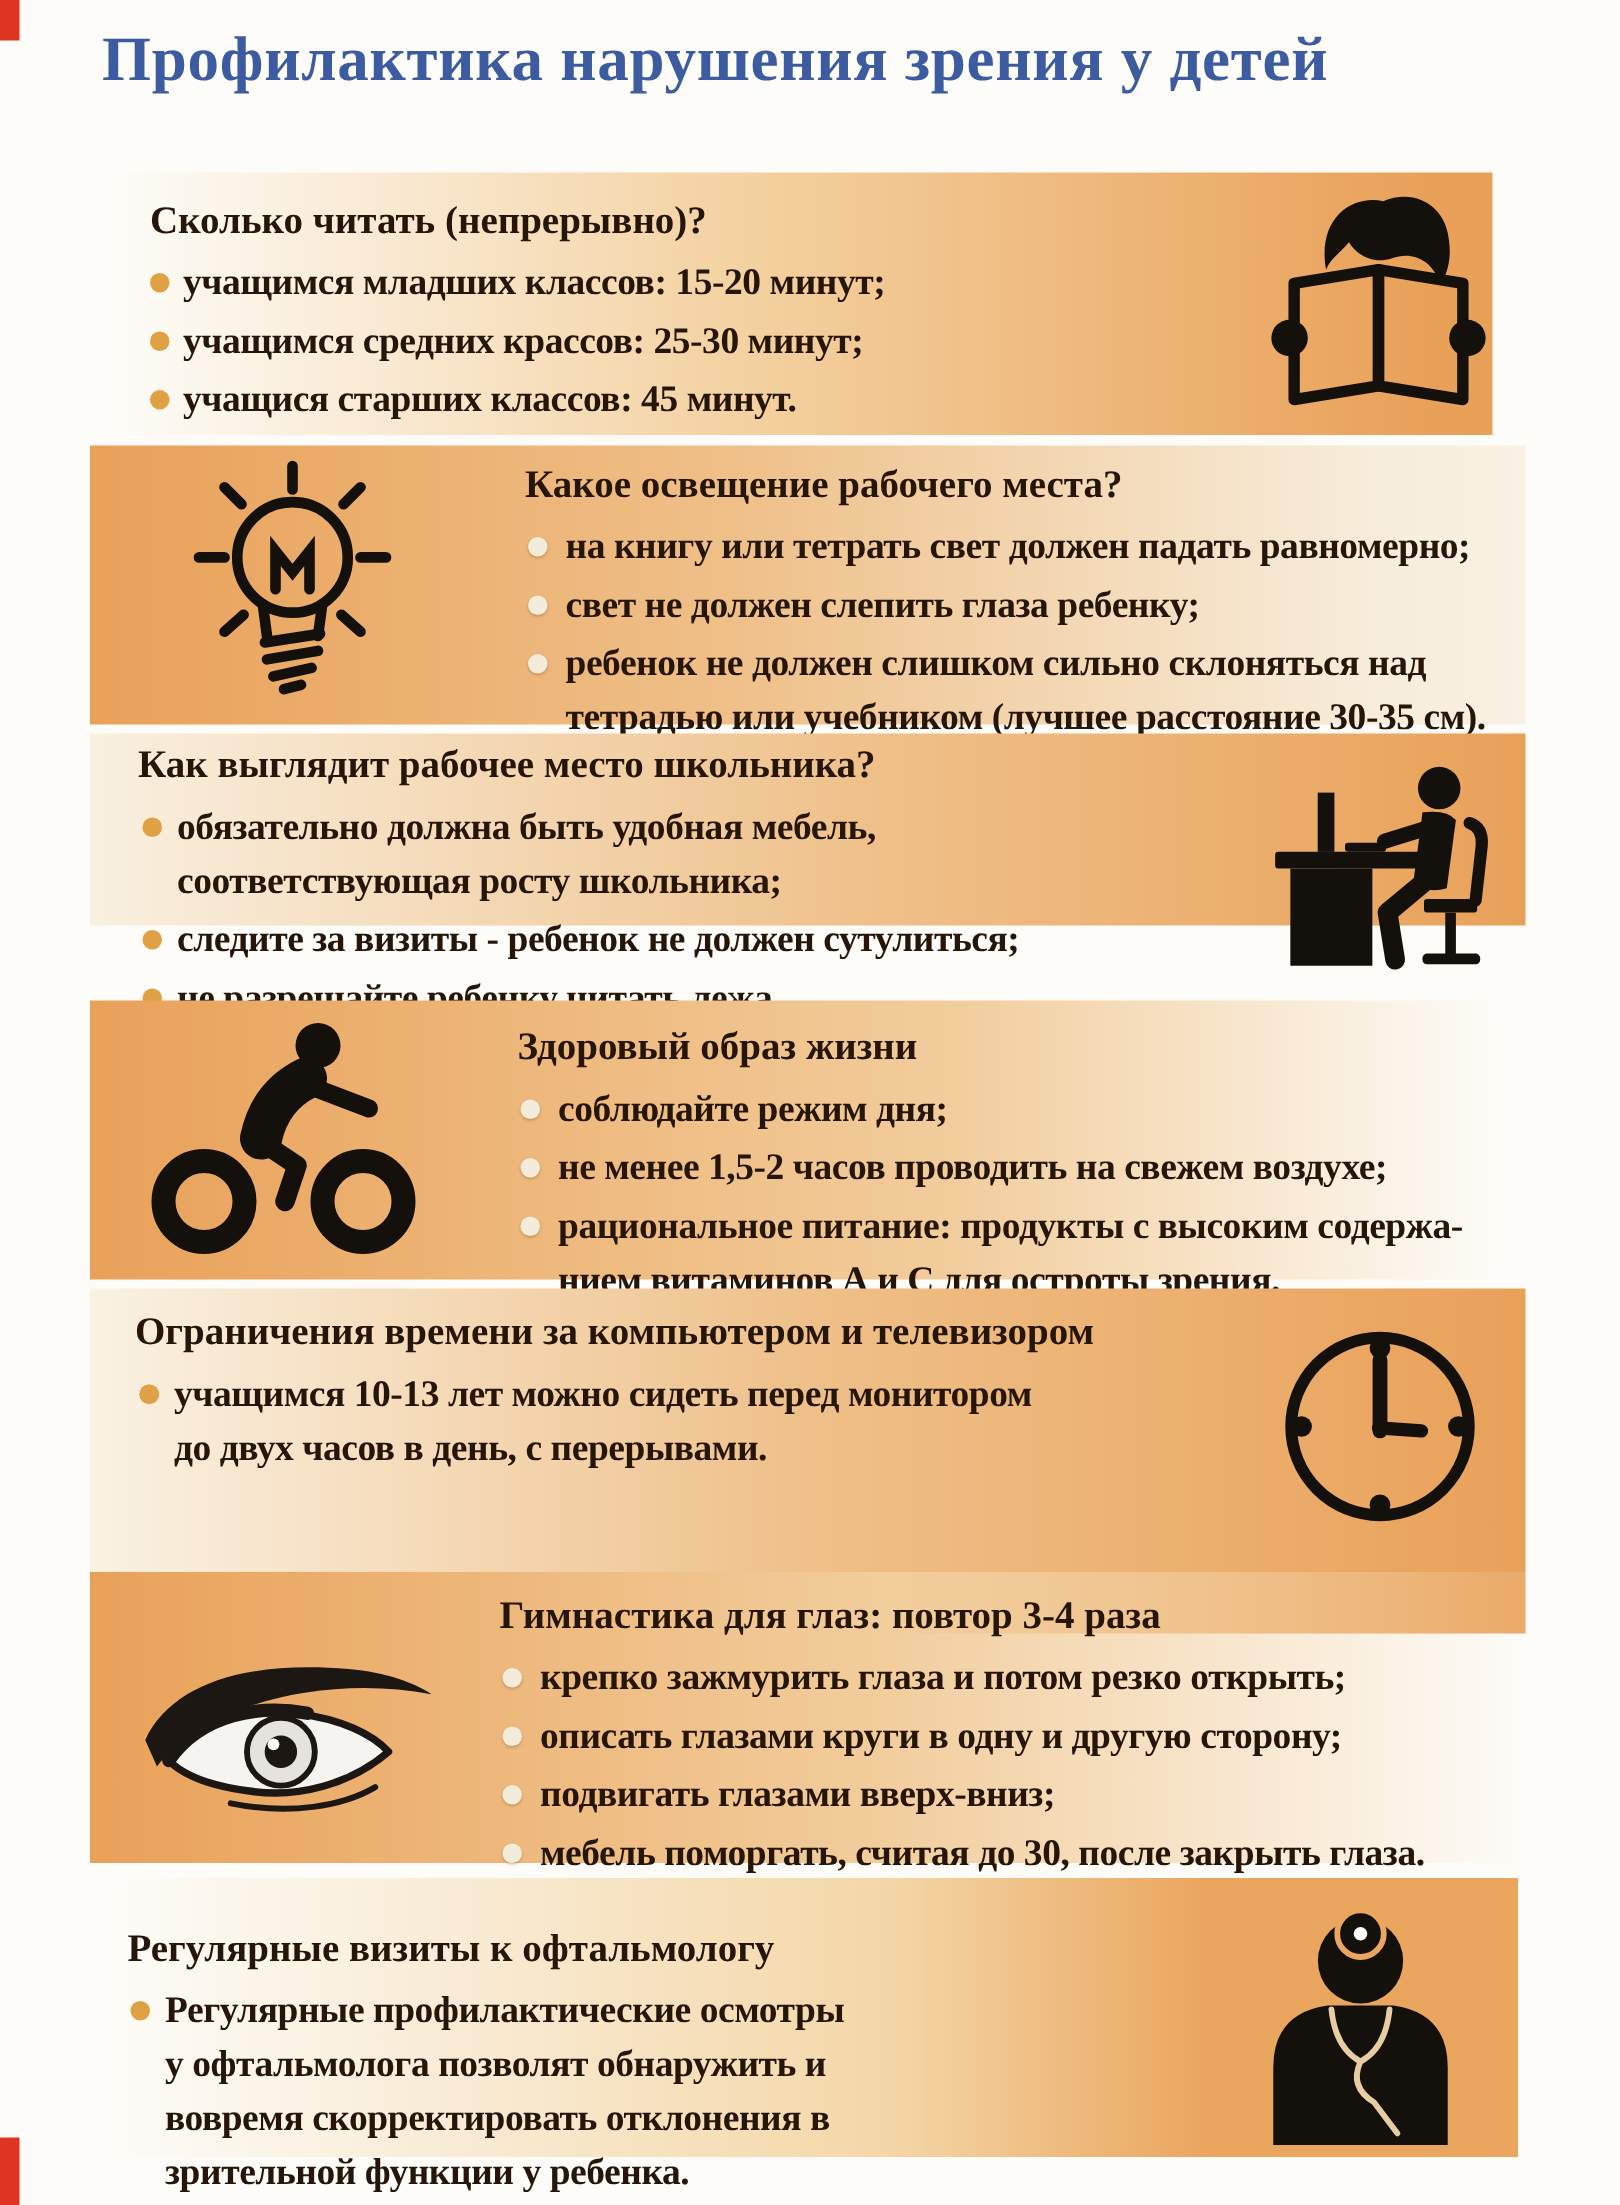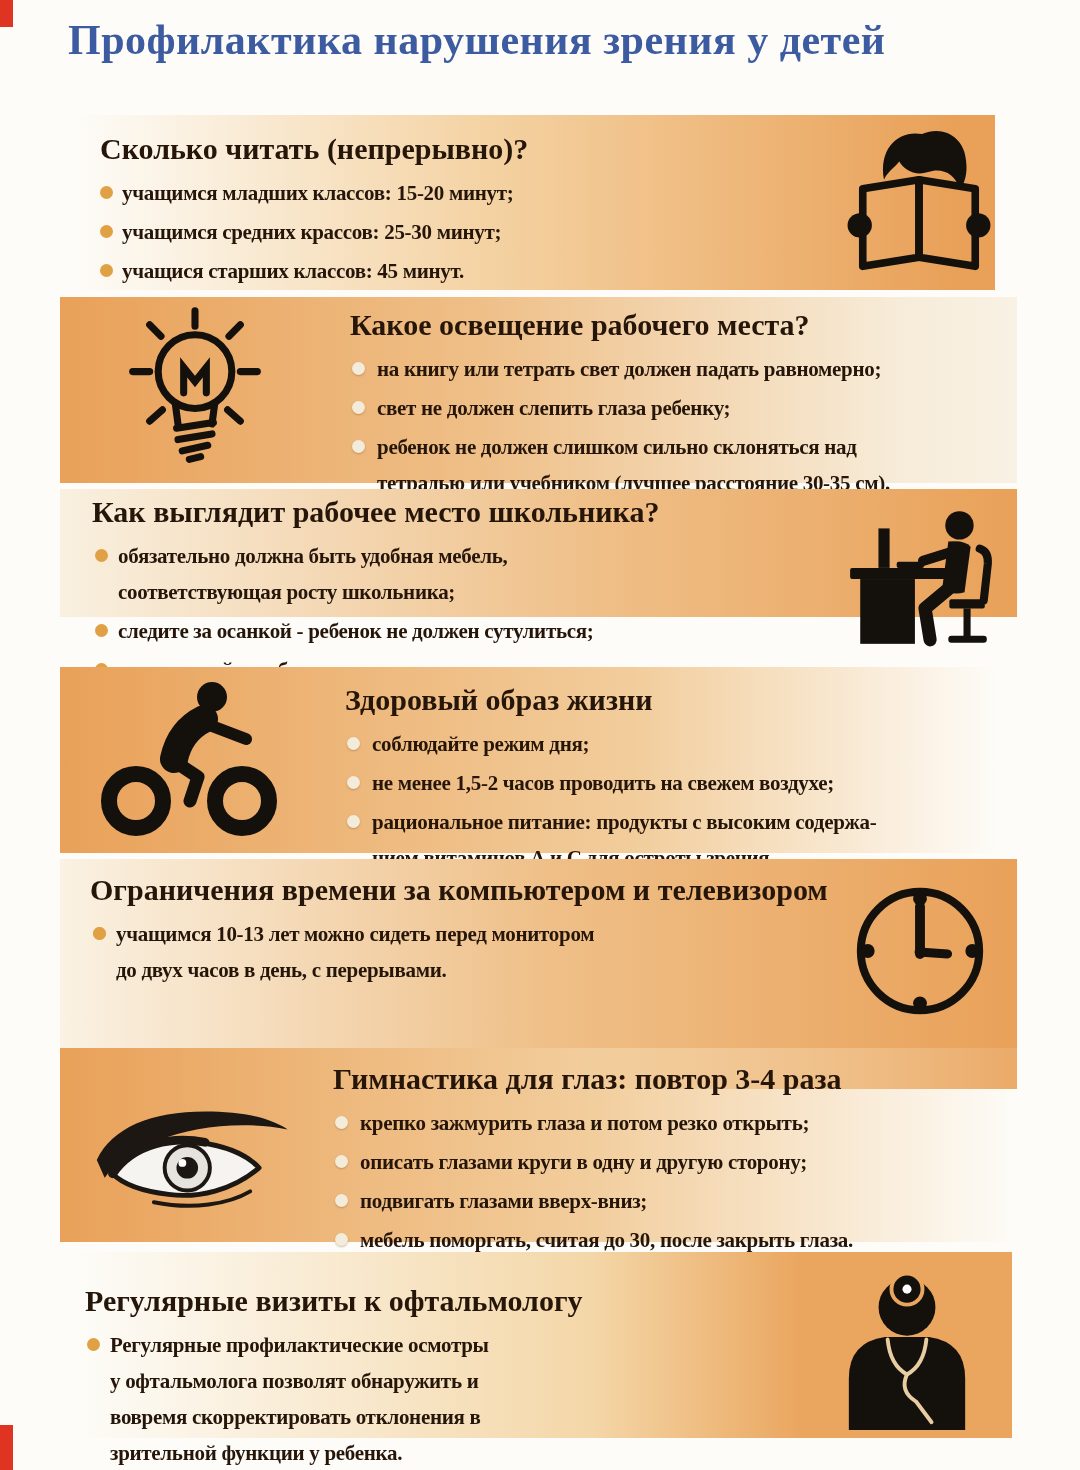--- a/index.html
+++ b/index.html
@@ -23,26 +23,26 @@
   .s4{left:60px;top:667px;width:957px;height:186px;
       background:linear-gradient(90deg, #e9a159 0%, #f2cd9c 60%, rgba(253,252,248,0.1) 98%);}
   .s5{left:60px;top:859px;width:957px;height:230px;
       background:linear-gradient(90deg, #faf2e3 0%, #efc089 50%, #e9a159 100%);}
   .s6{left:60px;top:1048px;width:957px;height:194px;
       background:linear-gradient(90deg, #e9a159 0%, #f2cd9c 55%, rgba(253,252,248,0.1) 100%);}
   .s7{left:75px;top:1252px;width:937px;height:186px;
       background:linear-gradient(90deg, rgba(253,252,248,0) 0%, #f4d7a8 55%, #eaa55e 78%, #eaa55e 100%);}
   .content{position:absolute;}
   .heading{
-    font-size:30px;font-weight:bold;color:#26160a;margin:0 0 9px 0;white-space:pre;
+    font-size:26px;font-weight:bold;color:#26160a;margin:0 0 9px 0;white-space:pre;
   }
   ul.bullets{list-style:none;margin:0;padding:0;}
   ul.bullets li{
     position:relative;margin:0 0 3px 0;
-    font-size:21px;font-weight:bold;color:#26160a;line-height:36px;
+    font-size:25px;font-weight:bold;color:#26160a;line-height:36px;
     white-space:pre;letter-spacing:-0.3px;
   }
   .pad22{padding-left:22px;} .pad26{padding-left:26px;} .pad27{padding-left:27px;} .pad25{padding-left:25px;}
   .dot{position:absolute;top:11px;width:13px;height:13px;border-radius:50%;}
   .dot-orange{background:#e0a144;}
   .dot-light{background:#f3ecdb;box-shadow:0 1px 2px rgba(120,70,20,0.35);}
   .icon-box{position:absolute;}
   svg{display:block;}
 </style>
 </head>
@@ -104,21 +104,21 @@
     </svg>
   </div>
 </div>
 
 <div class="band s3">
   <div class="content" style="left:32px;top:6px;">
     <div class="heading">Как выглядит рабочее место школьника?</div>
     <ul class="bullets">
       <li class="pad26"><span class="dot dot-orange" style="left:3px;"></span><span>обязательно должна быть удобная мебель,
 соответствующая росту школьника;</span></li>
-      <li class="pad26"><span class="dot dot-orange" style="left:3px;"></span><span>следите за осанкой - ребенок не должен сутулиться;</span></li>
+      <li class="pad26"><span class="dot dot-orange" style="left:3px;"></span><span>следите за визиты - ребенок не должен сутулиться;</span></li>
       <li class="pad26"><span class="dot dot-orange" style="left:3px;"></span><span>не разрешайте ребенку читать лежа.</span></li>
     </ul>
   </div>
   <div class="icon-box" style="left:772px;top:6px;">
     <svg width="180" height="162" viewBox="0 0 170 160">
       <g fill="#14100c">
         <rect x="14" y="72" width="98" height="11" rx="2"></rect>
         <rect x="24" y="83" width="54" height="64"></rect>
         <rect x="42" y="33" width="11" height="39"></rect>
         <rect x="60" y="66" width="27" height="6" rx="2"></rect>

